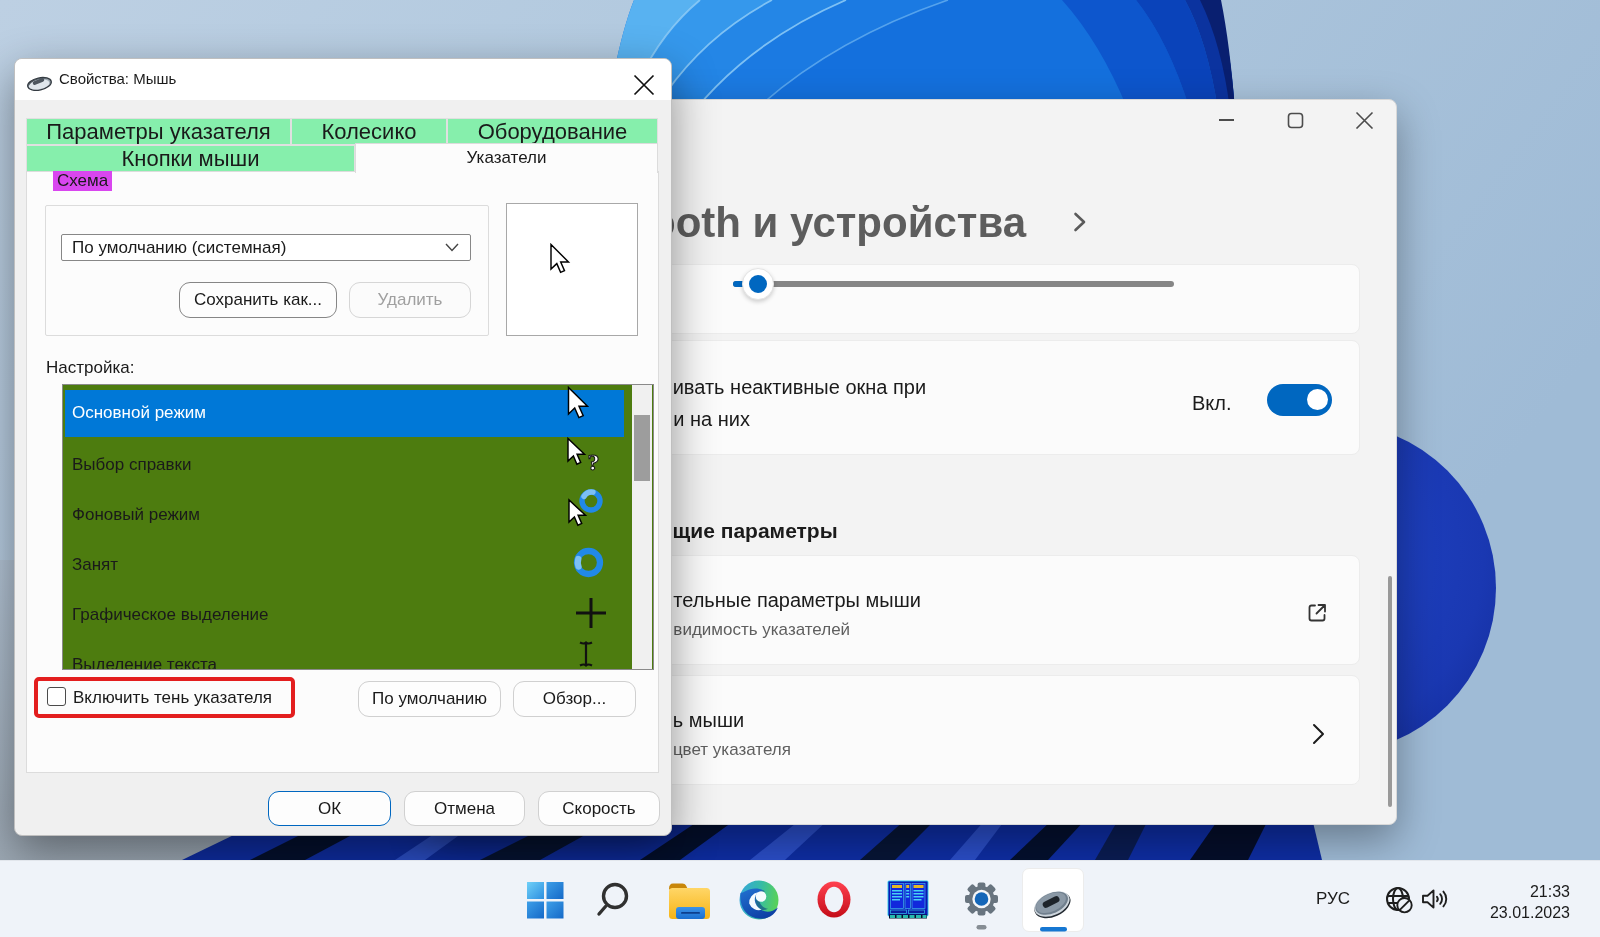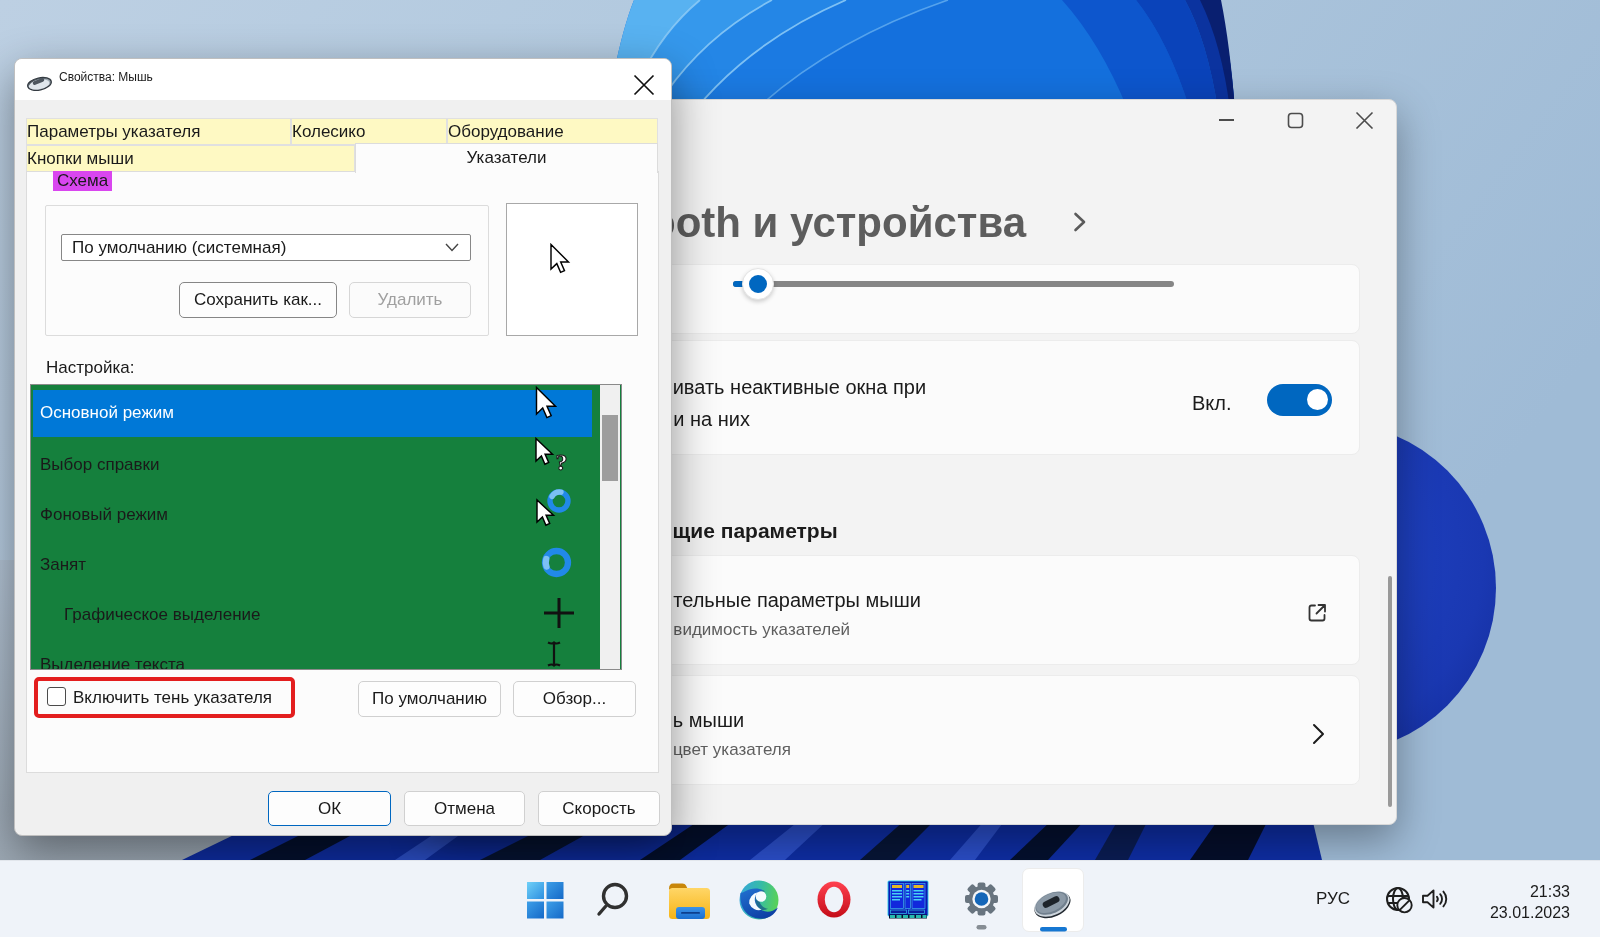--- a/index.html
+++ b/index.html
@@ -17,30 +17,30 @@
   }
   
   #dialog {
     position:absolute; left:14px; top:58px; width:658px; height:778px;
     background:#f0f0f0; border-radius:8px; overflow:hidden;
     border:1px solid #bfbfbf;
     box-shadow: 0 16px 45px rgba(0,0,0,0.42);
     z-index:3;
   }
   .tab {
-    background:#fef9c3; border:1px solid #e0e0e0;
-    font-size:17px; color:#1a1a1a; line-height:26px;
+    background:#86efac; border:1px solid #e0e0e0;
+    font-size:22px; color:#1a1a1a; text-align:center; line-height:26px;
   }
   .tabsel {
     background:#fcfcfc; border:1px solid #dcdcdc; border-bottom:none;
     font-size:17px; color:#1a1a1a; text-align:center; line-height:28px;
     z-index:2;
   }
   .btn {
-    background:#fdfdfd; border:1px solid #d0d0d0; border-radius:5px;
+    background:#fdfdfd; border:1px solid #d0d0d0; border-radius:11px;
     font-size:17px; color:#1a1a1a; text-align:center;
     display:flex; align-items:center; justify-content:center;
   }
   .row { font-size:17px; color:#1a1a1a; }
 
   
   #taskbar {
     position:absolute; left:0; top:860px; width:1600px; height:77px;
     background:#eff3f9; z-index:5;
     border-top:1px solid #e2e6ec;
@@ -149,21 +149,21 @@
 
     <div class="abs" style="left:0;top:0;width:656px;height:41px;background:#ffffff;"></div>
     <svg class="abs" style="left:11px;top:17px" width="27" height="16" viewBox="0 0 27 16">
       <g transform="rotate(-12 13 8)">
         <ellipse cx="13.5" cy="8" rx="12" ry="6" fill="#9aa5ae" stroke="#343b42" stroke-width="1.3"></ellipse>
         <path d="M 2.5 9.5 Q 2 4.5 8 3 Q 14 1.6 20 3.5 Q 25 5.2 25 8 L 24 5.5 Q 18 2.5 12 3.2 Q 4 4.2 2.5 9.5 Z" fill="#3f474e"></path>
         <ellipse cx="13" cy="8.6" rx="10.5" ry="4.6" fill="#dfe6ec"></ellipse>
         <rect x="7" y="3.6" width="12" height="3.8" rx="1.9" fill="#4d565f" transform="rotate(-10 13 5.5)"></rect>
       </g>
     </svg>
-    <div class="abs" style="left:44px;top:11px;font-size:12px;color:#1a1a1a;">Свойства: Мышь</div>
+    <div class="abs" style="left:44px;top:11px;font-size:15px;color:#1a1a1a;">Свойства: Мышь</div>
     <svg class="abs" style="left:618px;top:15px" width="22" height="22" viewBox="0 0 22 22">
         <path d="M 1.5 1.5 L 20.5 20.5 M 20.5 1.5 L 1.5 20.5" stroke="#111" stroke-width="1.7"></path>
       </svg>
 
     <div class="abs tab" style="left:11px;top:59px;width:265px;height:27px;">Параметры указателя</div>
     <div class="abs tab" style="left:276px;top:59px;width:156px;height:27px;">Колесико</div>
     <div class="abs tab" style="left:432px;top:59px;width:211px;height:27px;">Оборудование</div>
     <div class="abs tab" style="left:11px;top:86px;width:329px;height:27px;">Кнопки мыши</div>
     <div class="abs tabsel" style="left:340px;top:84px;width:303px;height:30px;">Указатели</div>
 
@@ -178,27 +178,27 @@
       </svg>
     <div class="abs btn" style="left:164px;top:223px;width:158px;height:36px;border-color:#868686;">Сохранить как...</div>
     <div class="abs btn" style="left:334px;top:223px;width:122px;height:36px;border-color:#d6d6d6;color:#a0a0a0;background:#fbfbfb;">Удалить</div>
 
     <div class="abs" style="left:491px;top:144px;width:132px;height:133px;background:#fff;border:1px solid #a8a8a8;"></div>
     <svg class="abs" style="left:534px;top:184px" width="22" height="32" viewBox="0 0 22 32">
       <path d="M 2 1.5 L 2 26 L 7.8 20.6 L 11.6 29.4 L 15.5 27.7 L 11.7 19 L 19.5 19 Z" fill="#fff" stroke="#000" stroke-width="1.45" stroke-linejoin="miter"></path>
     </svg>
 
     <div class="abs" style="left:31px;top:299px;font-size:17px;color:#1a1a1a;">Настройка:</div>
-    <div class="abs" style="left:15px;top:325px;width:592px;height:286px;background:#15803d;border:1px solid #8a8a8a;overflow:hidden;">
+    <div class="abs" style="left:47px;top:325px;width:592px;height:286px;background:#4d7c0f;border:1px solid #8a8a8a;overflow:hidden;">
       <div class="abs" style="left:2px;top:5px;width:559px;height:47px;background:#0078d7;"></div>
       <div class="abs row" style="left:9px;top:18px;color:#fff;">Основной режим</div>
       <div class="abs row" style="left:9px;top:70px;">Выбор справки</div>
       <div class="abs row" style="left:9px;top:120px;">Фоновый режим</div>
       <div class="abs row" style="left:9px;top:170px;">Занят</div>
-      <div class="abs row" style="left:9px;top:220px;margin-left:24px;">Графическое выделение</div>
+      <div class="abs row" style="left:9px;top:220px;">Графическое выделение</div>
       <div class="abs row" style="left:9px;top:270px;">Выделение текста</div>
 
       <svg class="abs" style="left:503px;top:1px" width="23" height="36" viewBox="0 0 23 36">
         <path d="M 2.5 1.5 L 2.5 28 L 8.7 22 L 12.9 31.6 L 17.2 29.7 L 13 20.2 L 21.5 20.2 Z" fill="#fff" stroke="#000" stroke-width="1.45"></path>
       </svg>
       <svg class="abs" style="left:503px;top:52px" width="40" height="37" viewBox="0 0 40 37">
         <path d="M 2 1.5 L 2 24 L 7.4 18.9 L 10.9 27.2 L 14.7 25.5 L 11.1 17.3 L 18.5 17.3 Z" fill="#fff" stroke="#000" stroke-width="1.45"></path>
         <text x="21.5" y="33" font-size="24" font-weight="700" fill="#fff" stroke="#1a1a1a" stroke-width="1.1" font-family="Liberation Serif, serif">?</text>
       </svg>
       <svg class="abs" style="left:504px;top:103px" width="45" height="44" viewBox="0 0 45 44">

